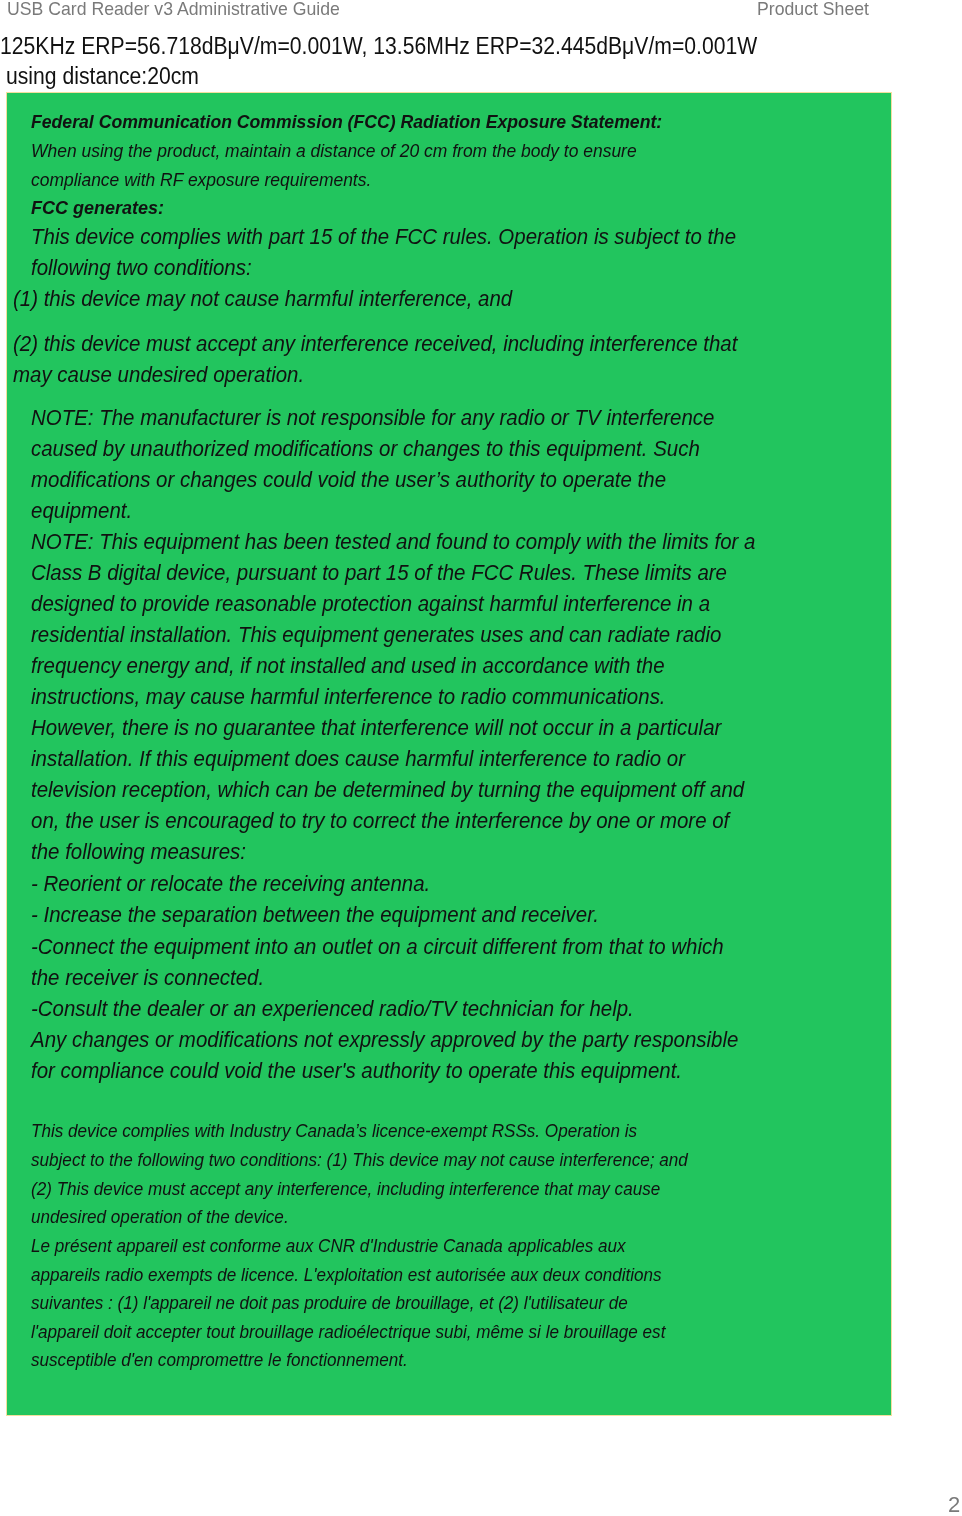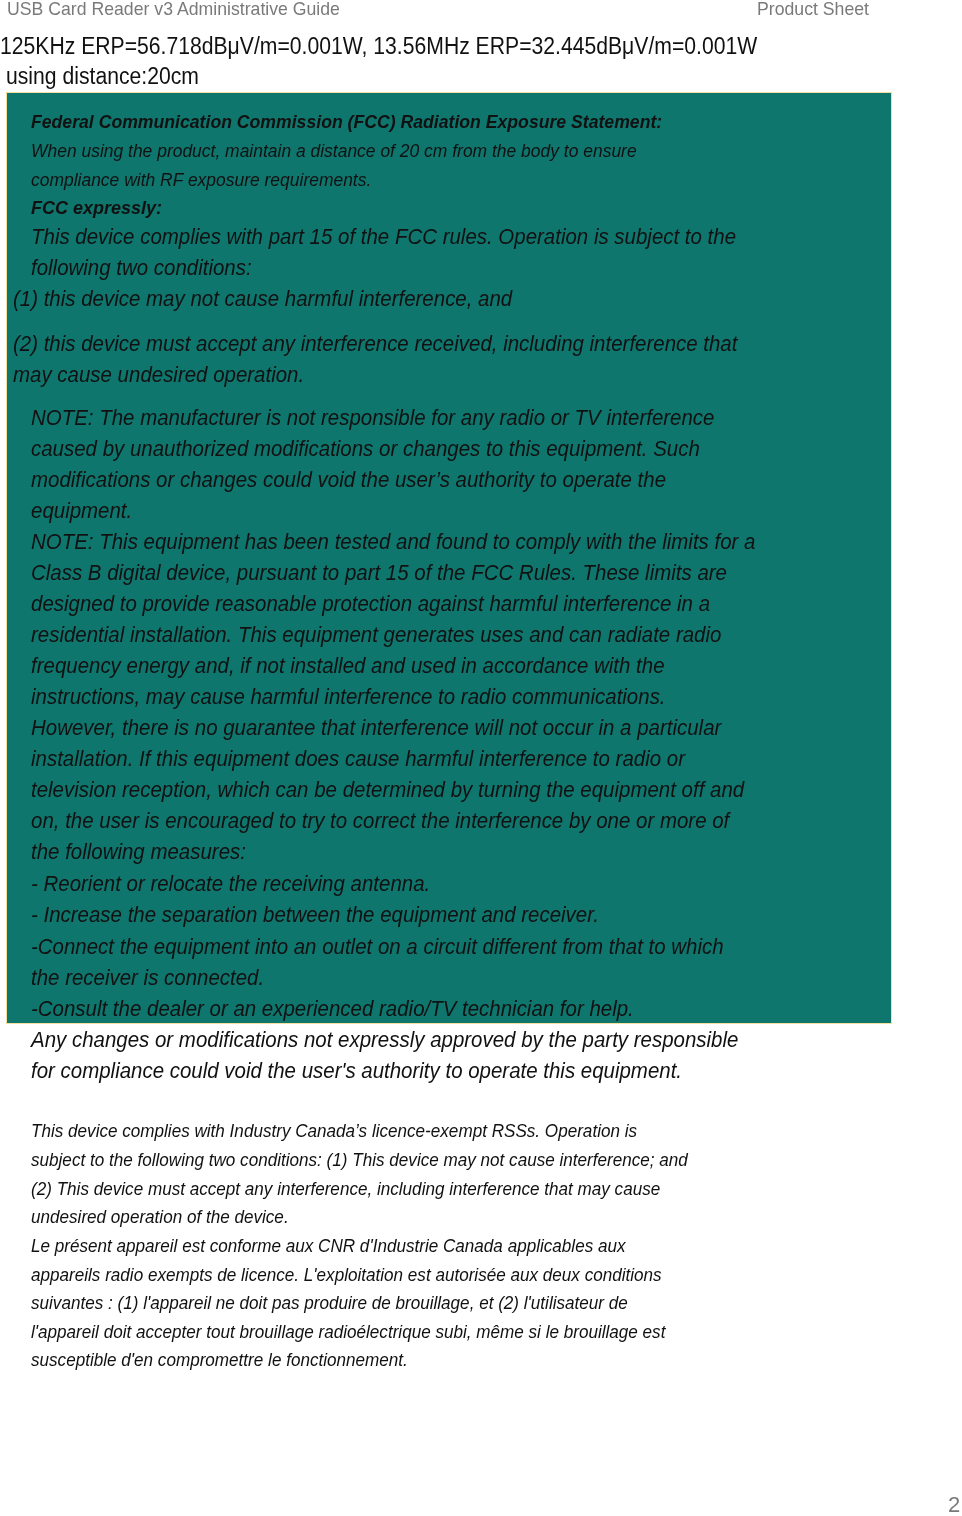--- a/index.html
+++ b/index.html
@@ -13,22 +13,22 @@
     }
     .hdr-left { left: 7px; }
     .hdr-right { left: 757px; }
     .erp-line {
       position: absolute; left: 0px; font-size: 23px; color: #111; white-space: nowrap;
       transform: scaleX(0.92); transform-origin: left top;
     }
     .erp1 { top: 33px; }
     .erp2 { top: 63px; left: 6px; }
     .box {
-      position: absolute; left: 6px; top: 92px; width: 886px; height: 932px;
-      background: #0f766e; border: 1px solid #f3df9e; box-sizing: border-box; text-align: center;
+      position: absolute; left: 6px; top: 92px; width: 886px; height: 1324px;
+      background: #22c55e; border: 1px solid #f3df9e; box-sizing: border-box; text-align: center;
     }
     .t { position: absolute; white-space: nowrap; font-style: italic; transform-origin: left top; }
     .bold { font-weight: bold; }
     .s18 { font-size: 18px; }
     .s22 { font-size: 22px; }
     .page-num {
       position: absolute; left: 948px; top: 1492px; font-size: 22px; color: #7a7a7a;
     }
   </style>
 </head>
@@ -40,21 +40,21 @@
 </div>
 
 <div class="erp-line erp1">125KHz ERP=56.718dBμV/m=0.001W,  13.56MHz ERP=32.445dBμV/m=0.001W</div>
 <div class="erp-line erp2">using distance:20cm</div>
 
 <div class="box">
 
   <div class="t bold s18" style="left:24px;top:19px;transform:scaleX(0.98);">Federal Communication Commission (FCC) Radiation Exposure Statement:</div>
   <div class="t s18" style="left:24px;top:48px;transform:scaleX(0.97);">When using the product, maintain a distance of 20 cm from the body to ensure</div>
   <div class="t s18" style="left:24px;top:77px;transform:scaleX(0.97);">compliance with RF exposure requirements.</div>
-  <div class="t bold s18" style="left:24px;top:105px;">FCC expressly:</div>
+  <div class="t bold s18" style="left:24px;top:105px;">FCC generates:</div>
 
   <div class="t s22" style="left:24px;top:131px;transform:scaleX(0.93);">This device complies with part 15 of the FCC rules. Operation is subject to the</div>
   <div class="t s22" style="left:24px;top:162px;transform:scaleX(0.93);">following two conditions:</div>
   <div class="t s22" style="left:6px;top:193px;transform:scaleX(0.93);">(1) this device may not cause harmful interference, and</div>
   <div class="t s22" style="left:6px;top:238px;transform:scaleX(0.93);">(2) this device must accept any interference received, including interference that</div>
   <div class="t s22" style="left:6px;top:269px;transform:scaleX(0.93);">may cause undesired operation.</div>
 
   <div class="t s22" style="left:24px;top:312px;transform:scaleX(0.93);">NOTE: The manufacturer is not responsible for any radio or TV interference</div>
   <div class="t s22" style="left:24px;top:343px;transform:scaleX(0.93);">caused by unauthorized modifications or changes to this equipment. Such</div>
   <div class="t s22" style="left:24px;top:374px;transform:scaleX(0.93);">modifications or changes could void the user’s authority to operate the</div>

